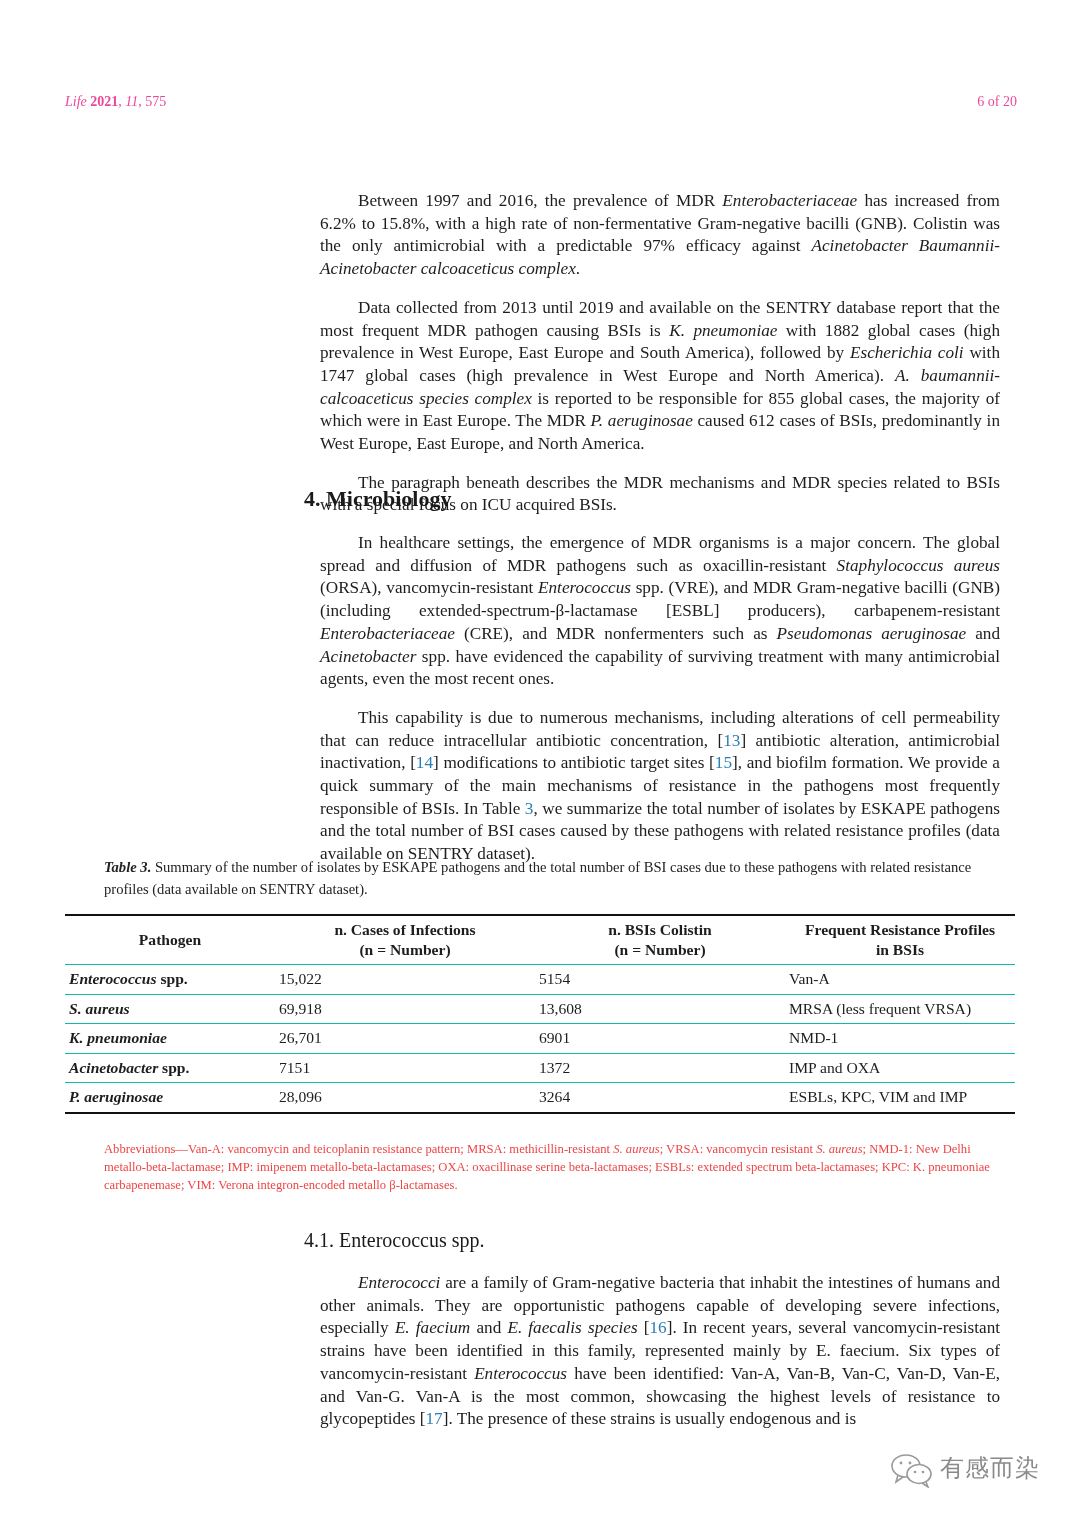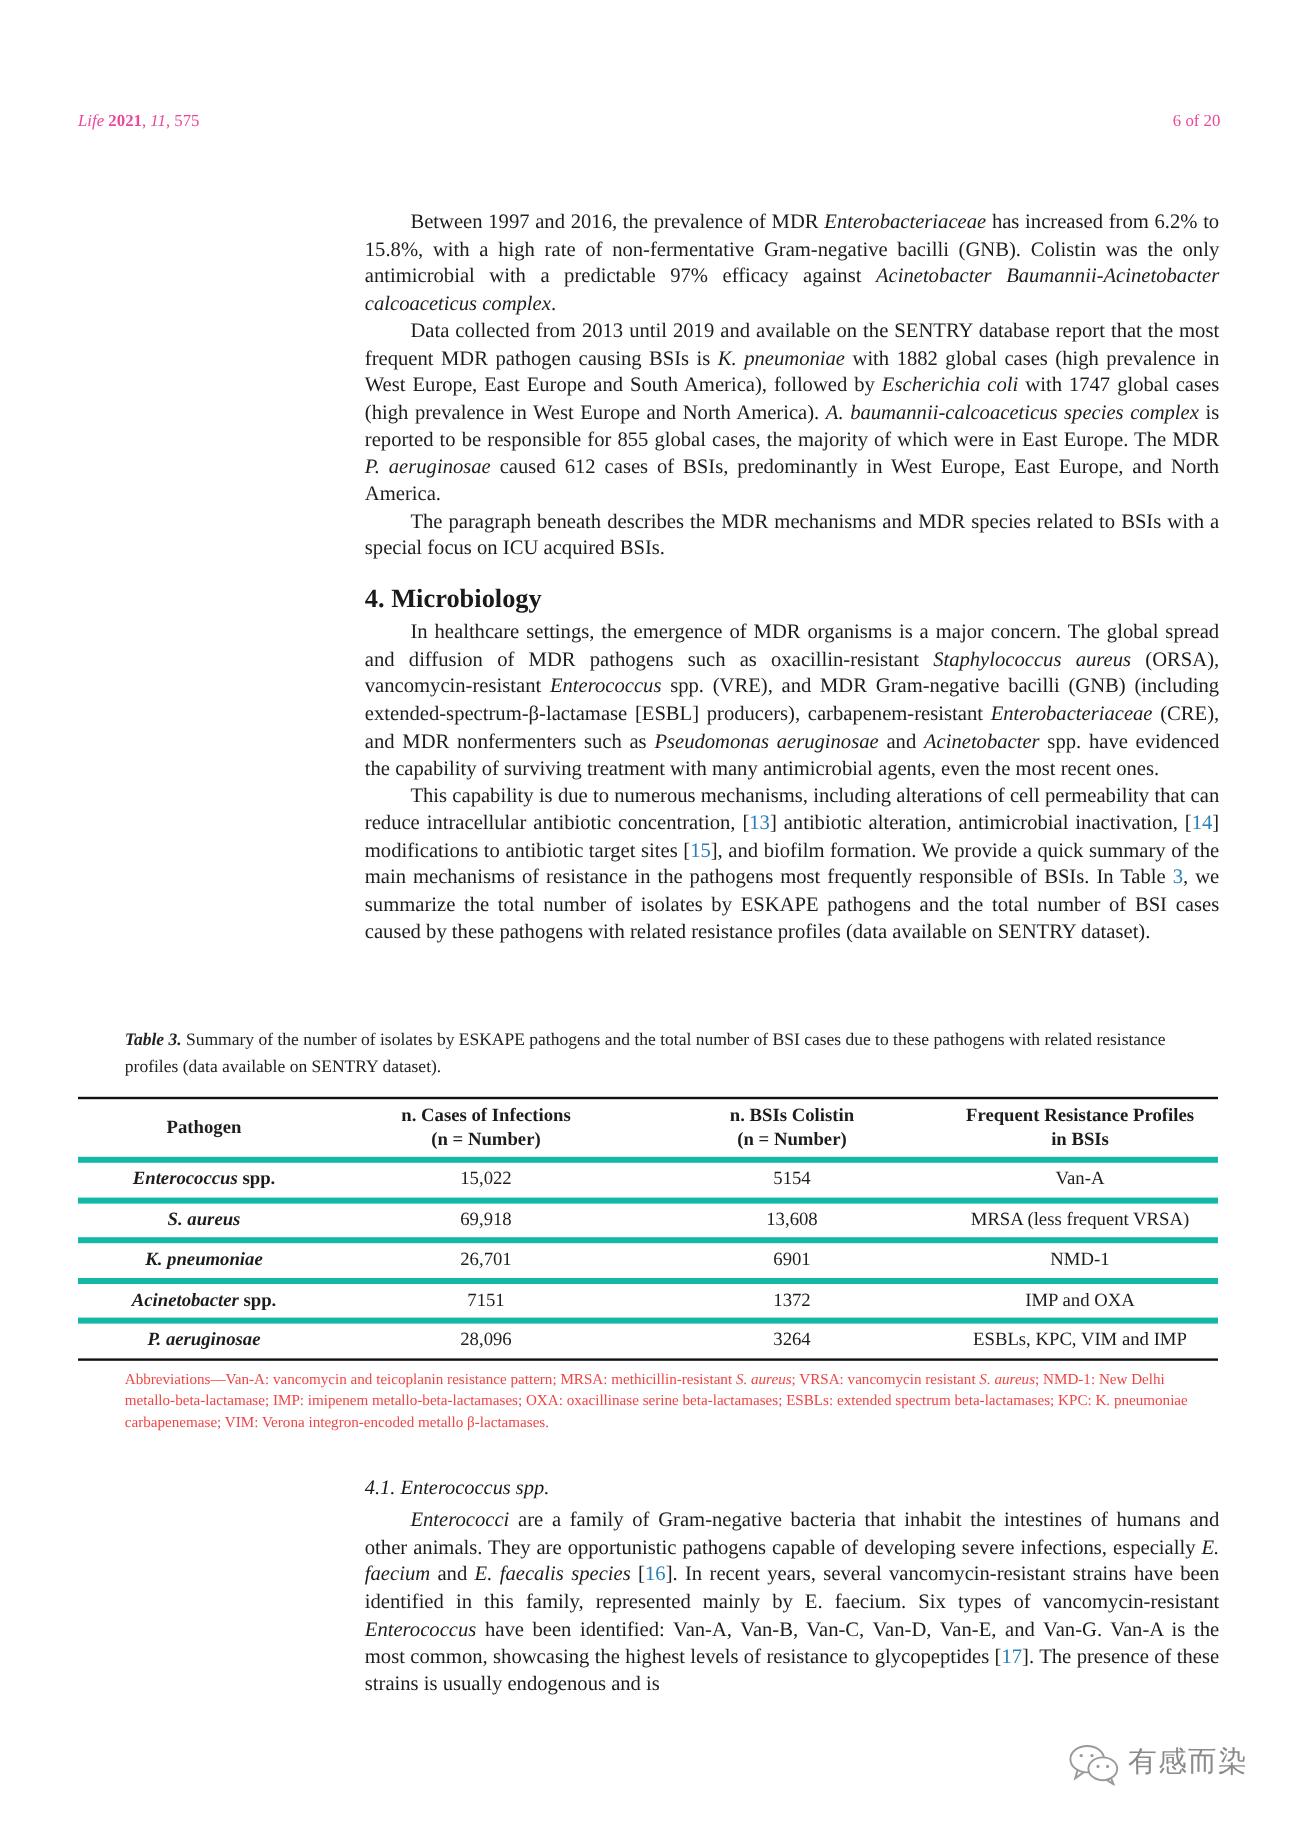--- a/index.html
+++ b/index.html
@@ -11,48 +11,48 @@
     position: absolute; left: 65px; top: 93px; width: 952px;
     display: flex; justify-content: space-between;
     font-size: 14px; line-height: 18px; color: #ec4899;
   }
   .header .it { font-style: italic; }
   .header .b { font-weight: bold; }
   .body-col {
     position: absolute; left: 304px; width: 712px;
     font-size: 17.2px; line-height: 22.7px; text-align: justify; color: #1d1d1d;
   }
-  .body-col p { margin: 0; text-indent: 38px; }
+  .body-col p { margin: 16px; text-indent: 38px; }
   .it { font-style: italic; }
   .cite { color: #2b7fb8; }
   .sec-title {
     position: absolute; left: 304px; top: 488px;
     font-weight: bold; font-size: 22px; line-height: 22px;
   }
   .subsec-title {
     position: absolute; left: 304px; top: 1229px;
-    font-style: italic; font-size: 17px; line-height: 22px; text-align: center;
+    font-size: 20px; line-height: 22px; text-align: center;
   }
   .caption {
     position: absolute; left: 104px; top: 856px; width: 900px;
     font-size: 14.6px; line-height: 22px; color: #222;
   }
   .caption .b { font-weight: bold; font-style: italic; }
   table.t3 {
     position: absolute; left: 65px; top: 914px; width: 950px;
     border-collapse: collapse; font-size: 15.6px; color: #1d1d1d;
   }
   table.t3 thead tr { border-top: 2px solid #111; }
   table.t3 th {
     font-weight: bold; text-align: center; line-height: 20px;
     height: 48px; padding: 0 4px; vertical-align: middle;
   }
   table.t3 td {
-    text-align: center; height: 28.5px; padding: 0 4px; vertical-align: middle;
-    border-top: 5px solid #14b8a6;
+    height: 28.5px; padding: 0 4px; vertical-align: middle;
+    border-top: 1px solid #14b8a6;
   }
   table.t3 tbody tr:last-child { border-bottom: 2px solid #111; }
   table.t3 td.path { font-weight: bold; }
   table.t3 col.c1 { width: 210px; } table.t3 col.c2 { width: 260px; }
   table.t3 col.c3 { width: 250px; } table.t3 col.c4 { width: 230px; }
   .abbr {
     position: absolute; left: 104px; top: 1140px; width: 900px;
     font-size: 12.6px; line-height: 18px; color: #ef4444;
   }
   .watermark {

